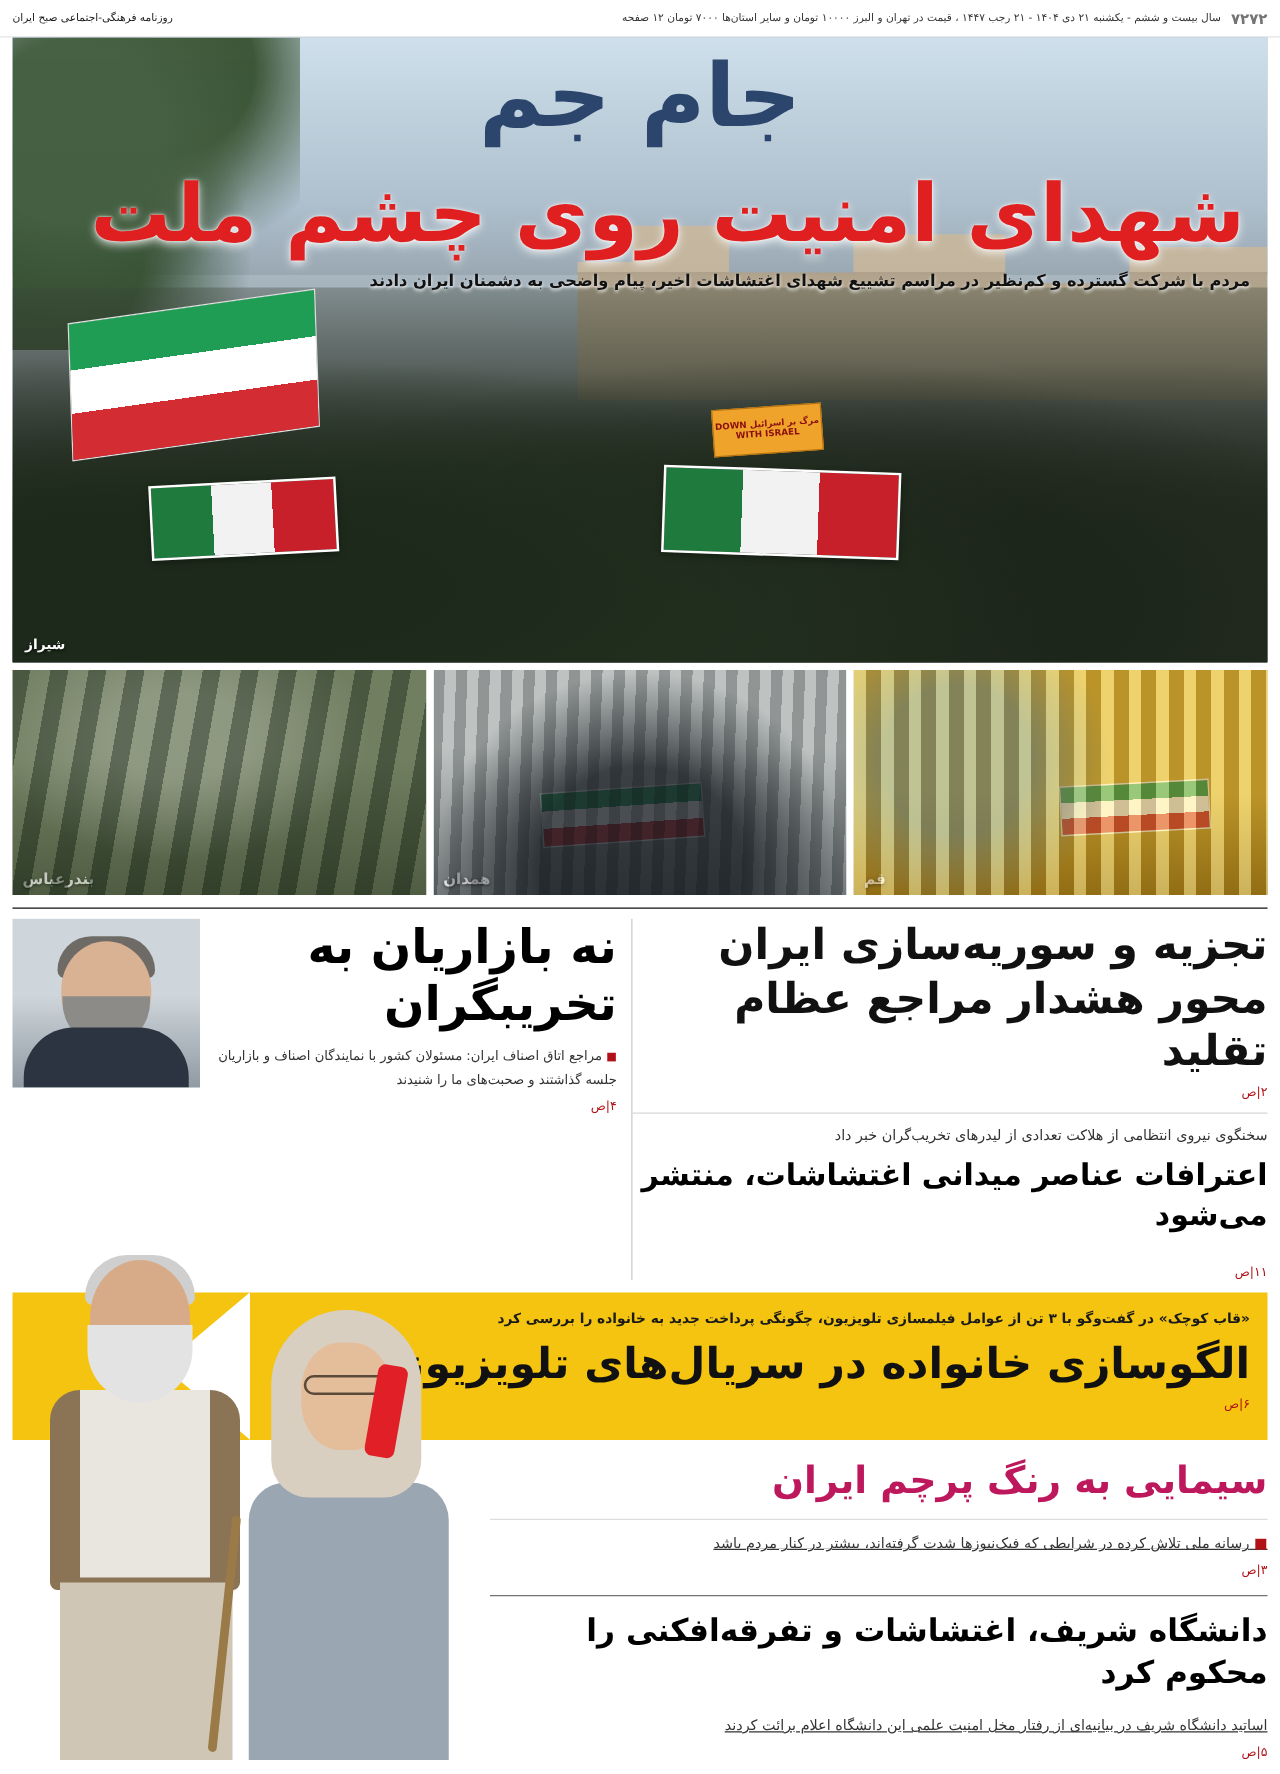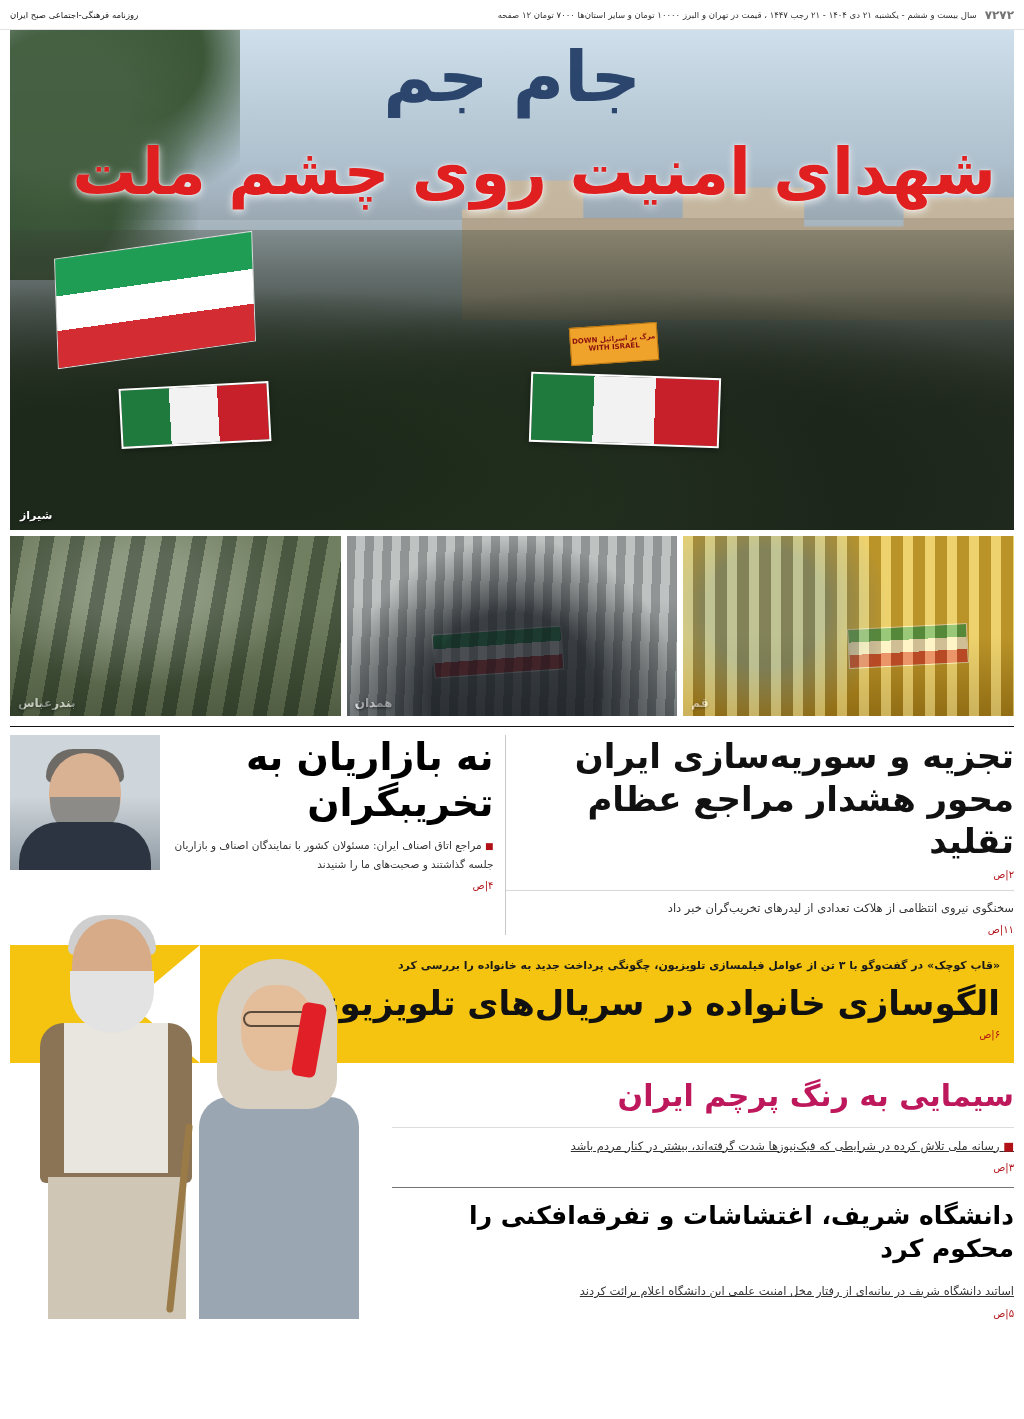--- a/index.html
+++ b/index.html
@@ -316,20 +316,21 @@
     <div class="buildings"></div>
     <div class="trees"></div>
     <div class="crowd"></div>
     <div class="flagpole"></div>
     <div class="coffin c1"></div>
     <div class="coffin c2"></div>
     <div class="placard">مرگ بر اسرائیل DOWN WITH ISRAEL</div>
     <div class="logo-big">جام جم</div>
     <div class="headline-wrap">
       <h1>شهدای امنیت روی چشم ملت</h1>
+      <div class="kicker">مردم با شرکت گسترده و کم‌نظیر در مراسم تشییع شهدای اغتشاشات اخیر، پیام واضحی به دشمنان ایران دادند</div>
     </div>
     <div class="city-tag">شیراز</div>
   </div>
 
   <div class="photo-strip">
     <div class="ph p3">
       <div class="flagbox"></div>
       <div class="tag">قم</div>
     </div>
     <div class="ph p2">
@@ -339,20 +340,21 @@
     <div class="ph p1">
       <div class="tag">بندرعباس</div>
     </div>
   </div>
 
   <div class="mid">
     <div class="col-right">
       <h2 class="lead-title">تجزیه و سوریه‌سازی ایران محور هشدار مراجع عظام تقلید</h2>
       <div class="page-ref">۲|ص</div>
       <div class="sub-deck">سخنگوی نیروی انتظامی از هلاکت تعدادی از لیدرهای تخریب‌گران خبر داد</div>
+      <h3 class="second-title">اعترافات عناصر میدانی اغتشاشات، منتشر می‌شود</h3>
       <div class="page-ref">۱۱|ص</div>
     </div>
     <div class="col-left">
       <div style="flex:1;">
         <h2 class="bigtitle-left">نه بازاریان به تخریبگران</h2>
         <div class="bullet-note">
           <span class="sq">■</span>
           <span>مراجع اتاق اصناف ایران: مسئولان کشور با نمایندگان اصناف و بازاریان جلسه گذاشتند و صحبت‌های ما را شنیدند</span>
         </div>
         <div class="page-ref">۴|ص</div>

